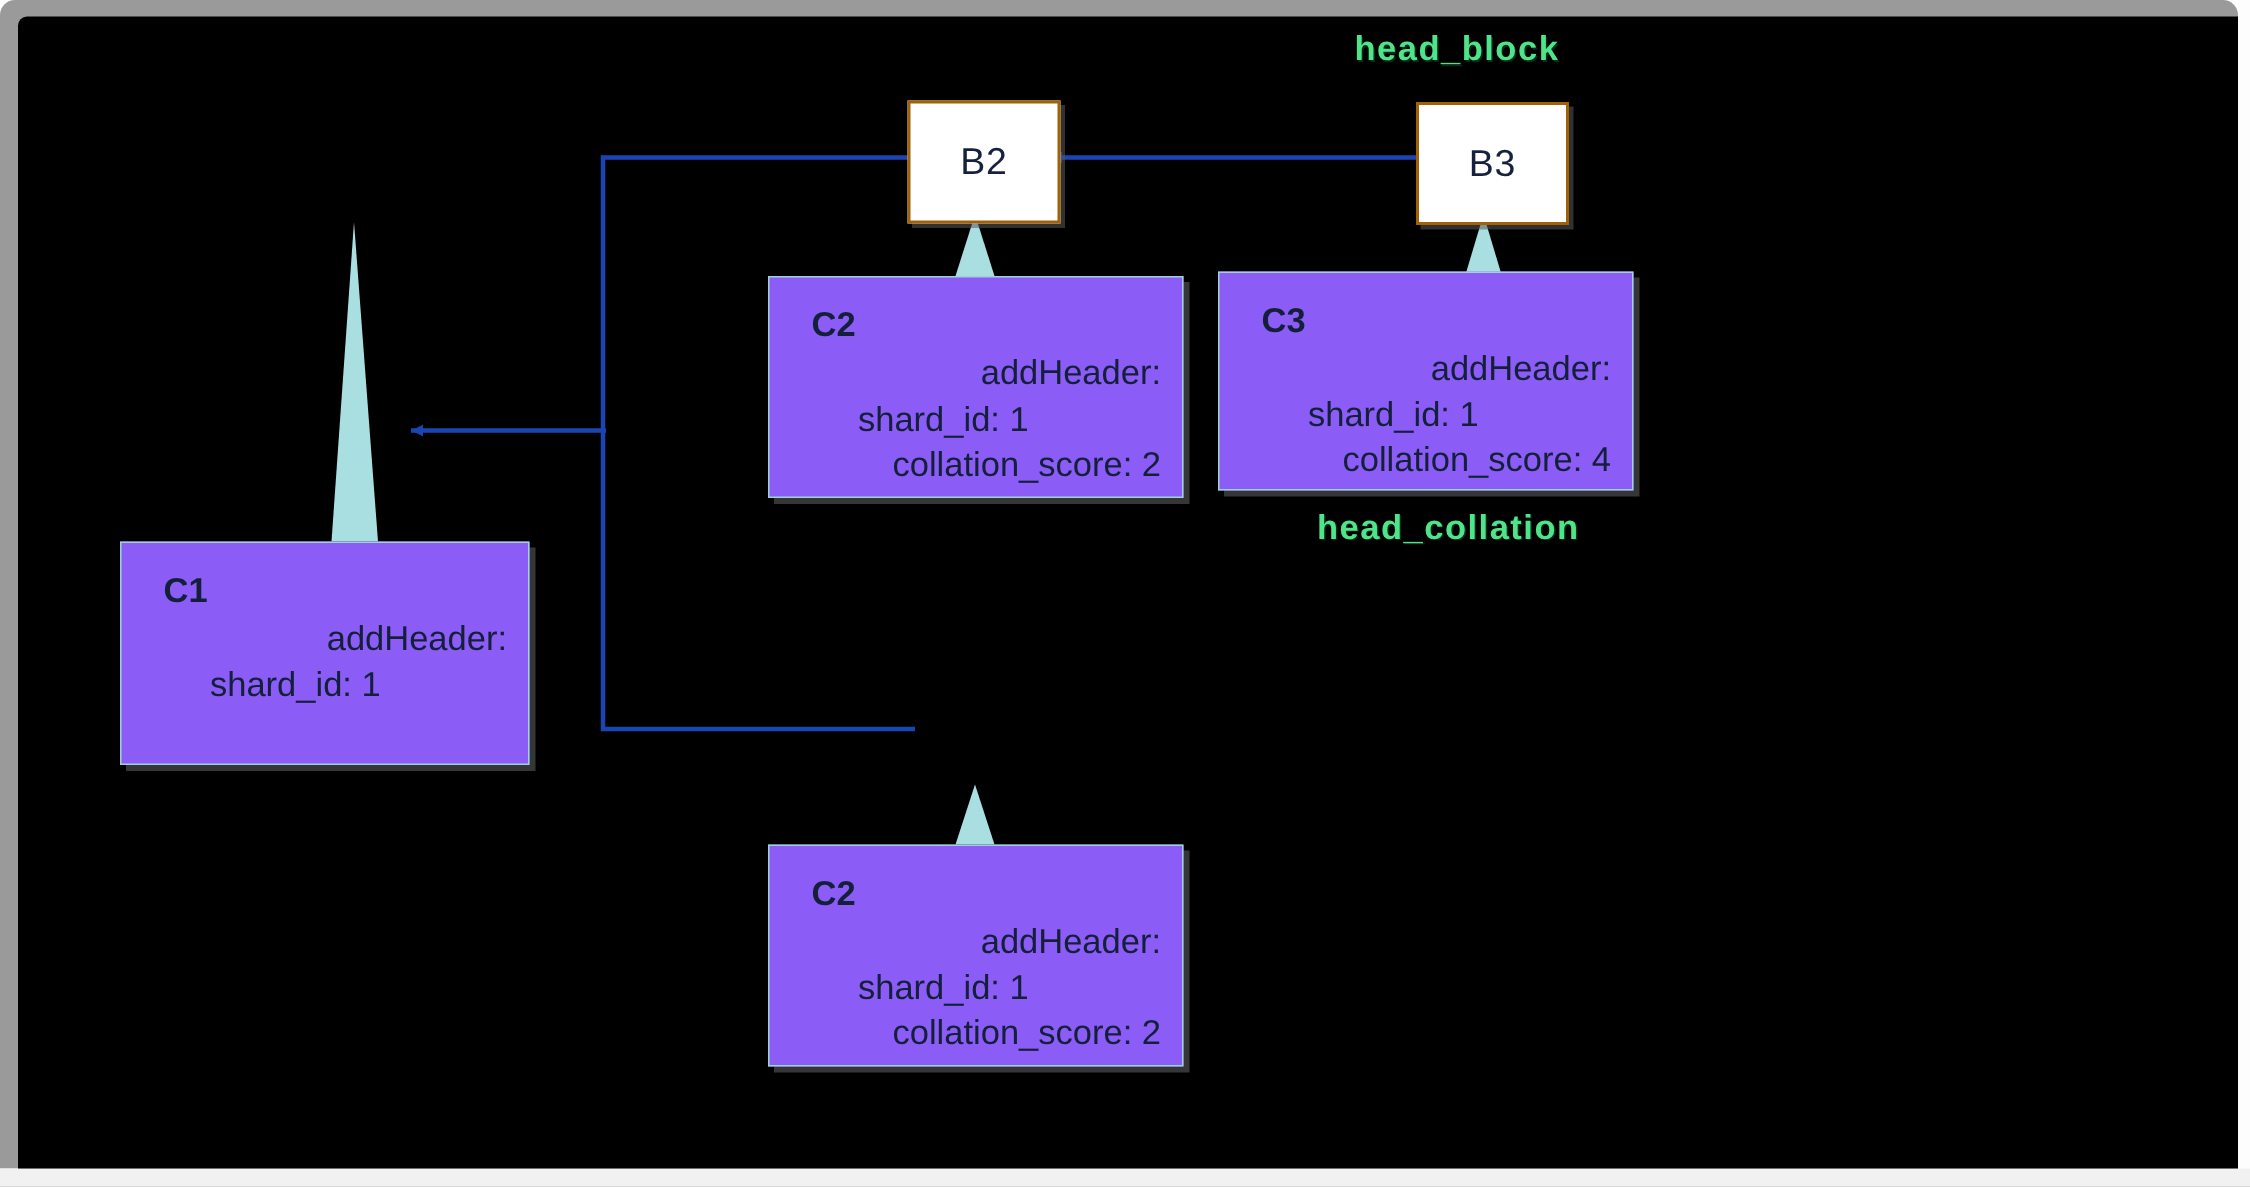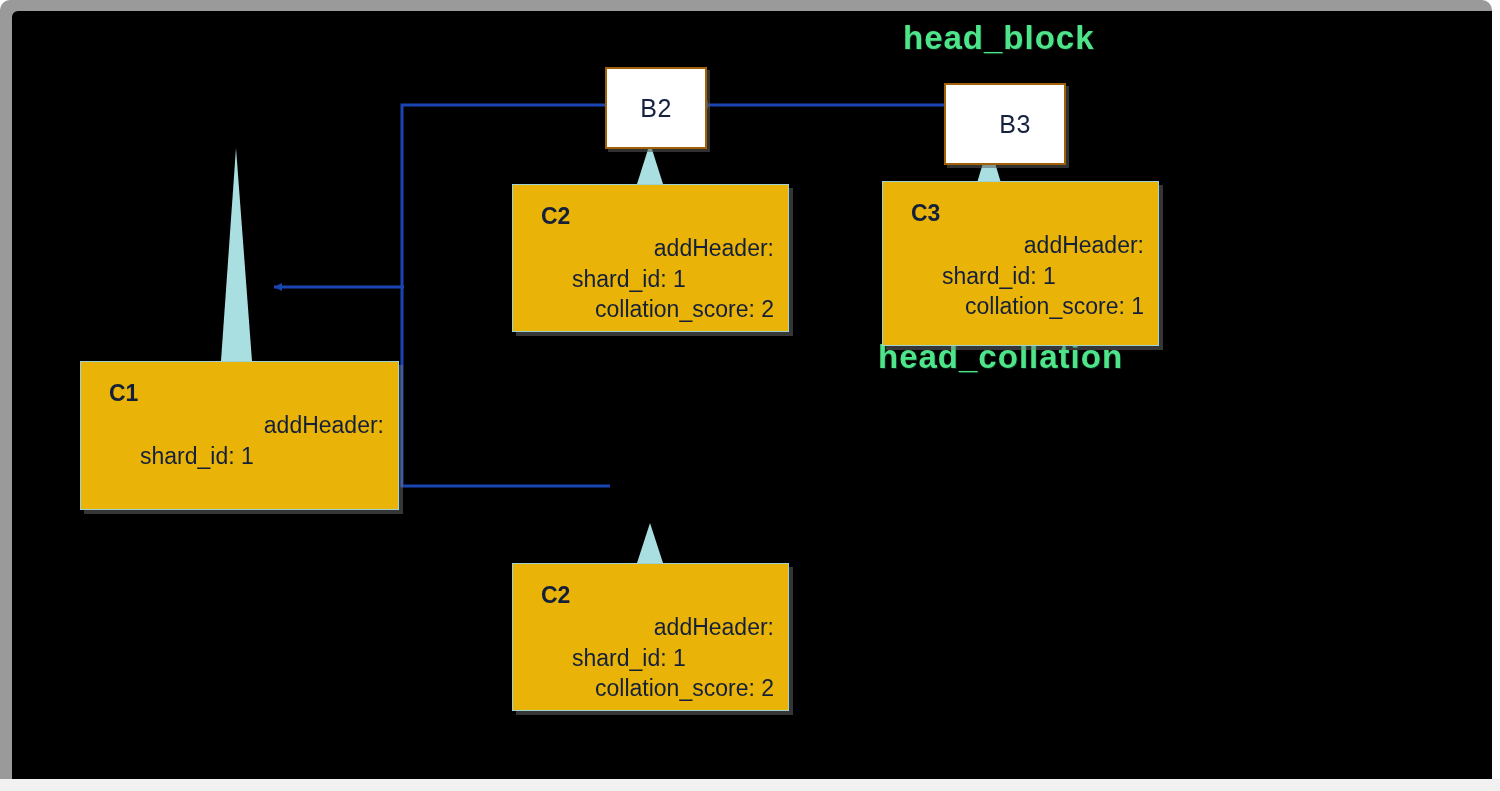--- a/index.html
+++ b/index.html
@@ -62,21 +62,21 @@
     justify-content: center;
     color: #16213e;
     font-size: 25px;
     font-family: "Liberation Sans", sans-serif;
     letter-spacing: 0.5px;
   }
 
   
   .collation {
     position: absolute;
-    background: #eab308;
+    background: #8b5cf6;
     border: 1px solid #9ed3d5;
     box-shadow: 4px 4px 0 rgba(120,120,120,0.45);
     color: #14203a;
     padding: 16px 14px 14px 28px;
     box-sizing: border-box;
     font-size: 23px;
     line-height: 1.32;
     font-family: "Liberation Sans", sans-serif;
   }
   .collation .cname {
@@ -86,21 +86,21 @@
   }
   .collation .l1 { padding-left: 9px; text-align: right; }
   .collation .l2 { padding-left: 31px; }
   .collation .l3 { padding-left: 54px; }
 
   
   .head-label {
     position: absolute;
     color: #4ee48a;
     font-weight: bold;
-    font-size: 33px;
+    font-size: 23px;
     letter-spacing: 1px;
     font-family: "Liberation Sans", sans-serif;
     text-shadow: 1px 1px 0 rgba(20,80,50,0.55);
     white-space: nowrap;
   }
 
   svg.links {
     position: absolute;
     left: 0; top: 0;
     width: 1480px;
@@ -142,43 +142,43 @@
 
     <div class="head-label" style="left:891px; top:8px;">head_block</div>
 
     <div class="head-label" style="left:866px; top:327px;text-align:center;">head_collation</div>
 
 
     <div class="block" style="left:593px; top:56px; width:98px; height:78px;">
       <span>B2</span>
     </div>
 
-    <div class="block" style="left:932px; top:72px; width:98px; height:78px;padding-left:20px;">
+    <div class="block" style="left:932px; top:57px; width:98px; height:78px;">
       <span>B3</span>
     </div>
 
 
-    <div class="collation" style="left:68px; top:350px; width:319px; height:149px;">
+    <div class="collation" style="left:68px; top:350px; width:273px; height:149px;">
       <div class="cname">C1</div>
       <div class="l1">addHeader:</div>
       <div class="l2">shard_id: 1</div>
     </div>
 
     <div class="collation" style="left:500px; top:173px; width:277px; height:148px;">
       <div class="cname">C2</div>
       <div class="l1">addHeader:</div>
       <div class="l2">shard_id: 1</div>
       <div class="l3">collation_score: 2</div>
     </div>
 
-    <div class="collation" style="left:870px; top:170px; width:277px; height:165px;">
+    <div class="collation" style="left:800px; top:170px; width:277px; height:146px;">
       <div class="cname">C3</div>
       <div class="l1">addHeader:</div>
       <div class="l2">shard_id: 1</div>
-      <div class="l3">collation_score: 1</div>
+      <div class="l3">collation_score: 4</div>
     </div>
 
     <div class="collation" style="left:500px; top:552px; width:277px; height:148px;">
       <div class="cname">C2</div>
       <div class="l1">addHeader:</div>
       <div class="l2">shard_id: 1</div>
       <div class="l3">collation_score: 2</div>
     </div>
 
   </div>

